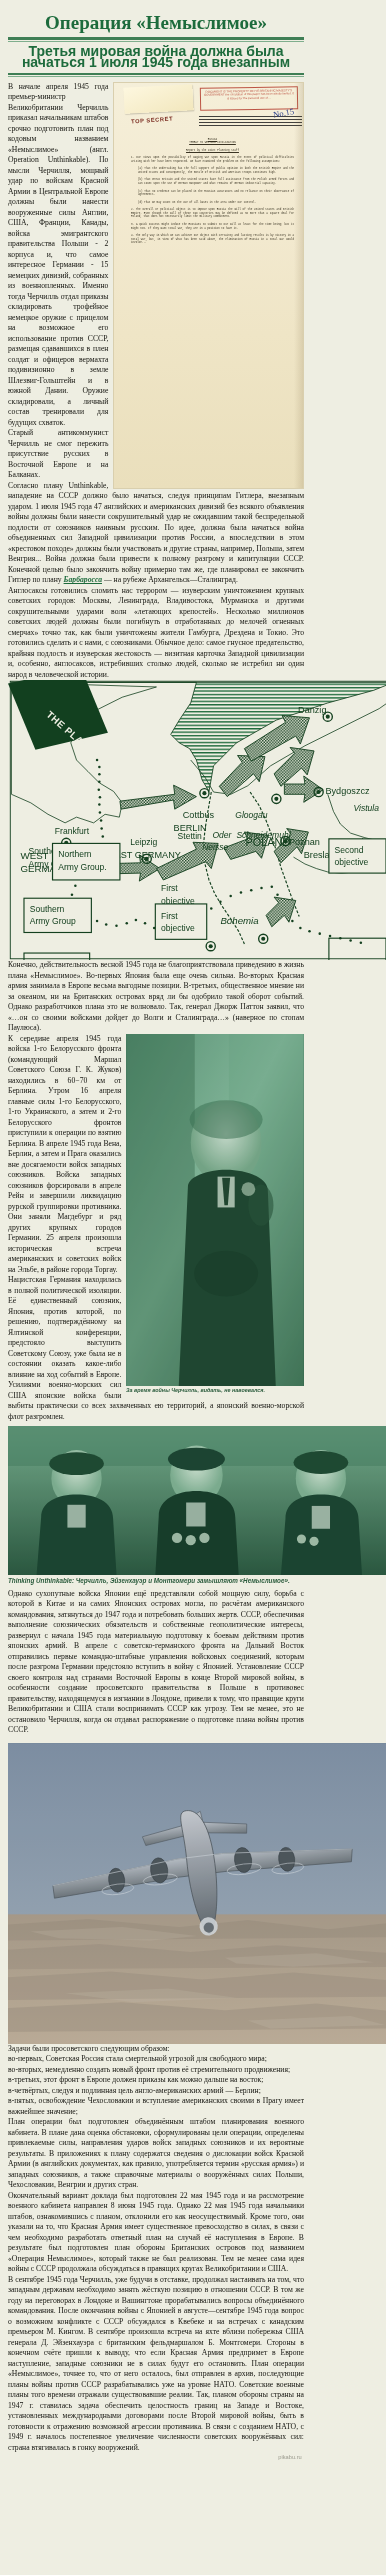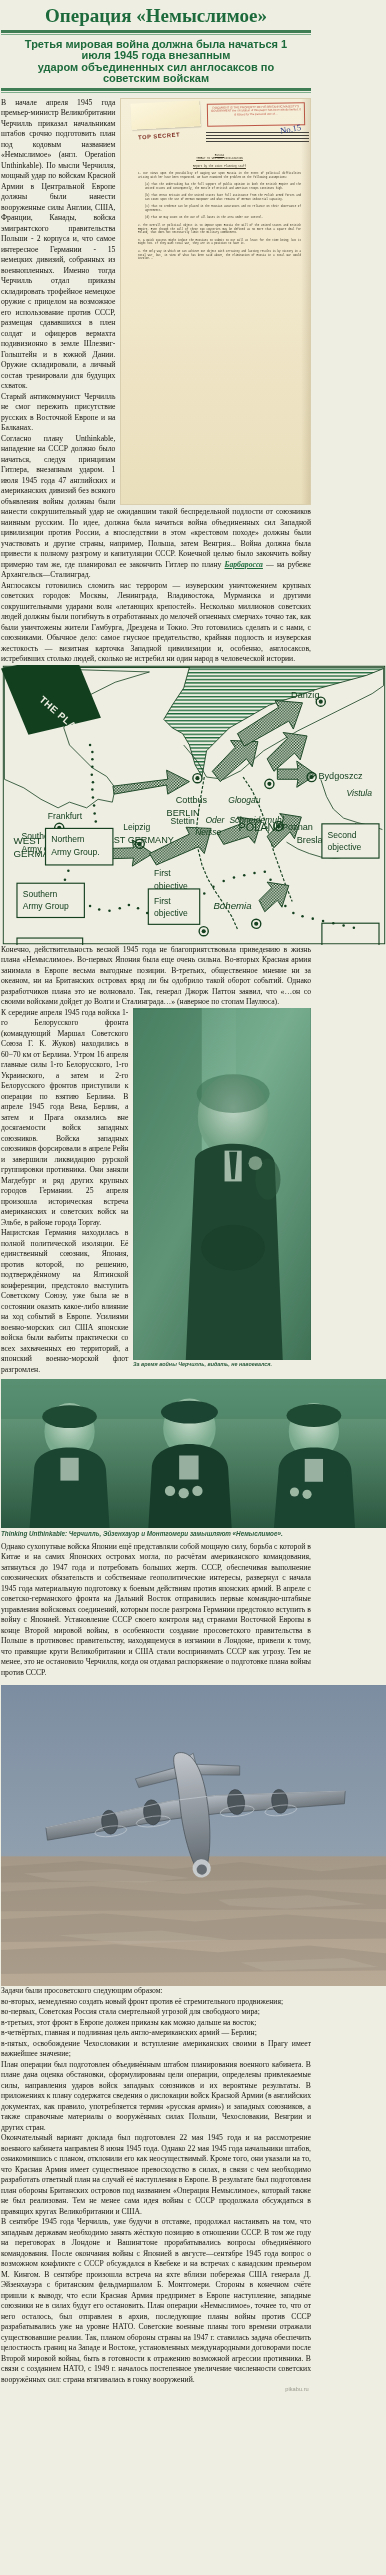--- a/index.html
+++ b/index.html
@@ -2,39 +2,39 @@
 <html style="font-size:9px"><head>
 <meta charset="utf-8">
 <style>
   html,body{margin:0;padding:0;}
   body{
     width:386px;
     background:#eeeee2;
     font-family:"Liberation Serif", serif;
     color:#1a1a1a;
   }
-  .page{width:312px;position:relative;padding:1px;box-sizing:border-box;}
+  .page{width:312px;position:relative;padding:8px;box-sizing:border-box;}
 
   
   .masthead{padding:3.4px 0 0 0;text-align:center;}
   .masthead h1{
     margin:0;
     font-family:"Liberation Serif", serif;
     font-weight:bold;
     font-size:19px;
     color:#1d6b3c;
     letter-spacing:0px;
     line-height:23px;
   }
   .rule-thick{height:2.9px;background:#3f7e55;margin:2.9px 0 1.1px 0;}
   .rule-thin{height:1.1px;background:#7fae8d;margin:0 0 2.3px 0;}
   .subtitle{
     font-family:"Liberation Sans", sans-serif;
     font-weight:bold;
-    font-size:11px;
+    font-size:14px;
     color:#1d6b3c;
     line-height:11.4px;
     text-align:center;
     padding:1.1px 8px 2.3px 8px;
   }
   .rule-bottom-thick{height:2.9px;background:#3f7e55;margin:1.7px 0 0.6px 0;}
   .rule-bottom-thin{height:1.1px;background:#7fae8d;margin:0 0 4.6px 0;}
 
   
   .body-text{
@@ -144,21 +144,20 @@
 
 <div class="page">
 
   <div class="masthead">
     <h1>Операция «Немыслимое»</h1>
   </div>
   <div class="rule-thick"></div>
   <div class="rule-thin"></div>
   <div class="subtitle">
     <div>Третья мировая война должна была начаться 1 июля 1945 года внезапным</div>
-    <div>ударом объединенных сил англосаксов по советским войскам</div>
   </div>
   <div class="rule-bottom-thick"></div>
   <div class="rule-bottom-thin"></div>
 
   <div class="body-text">
 
     <div class="float-right doc-scan">
       <div class="tape"></div>
       <div class="stampbox">DOCUMENT IS THE PROPERTY OF HIS BRITANNIC MAJESTY'S GOVERNMENT the circulation of this paper has been strictly limited. It is issued for the personal use of ...</div>
       <div class="topsecret">TOP SECRET</div>
@@ -522,24 +521,24 @@
             <ellipse cx="150" cy="26" rx="28" ry="9"></ellipse>
         </g>
         <path d="M-262,6 L-40,-14 L40,-14 L266,6" fill="none" stroke="#cfd6da" stroke-width="1.4" opacity=".75"></path>
       </g>
       <rect width="676" height="527" fill="#6d7a86" opacity=".06"></rect>
     </svg>
   </div>
 
   <div class="body-text">
     <p class="para">Задачи были просоветского следующим образом:</p>
+    <p class="para">во-первых, Советская Россия стала смертельной угрозой для свободного мира;</p>
     <p class="para">во-вторых, немедленно создать новый фронт против её стремительного продвижения;</p>
-    <p class="para">во-первых, Советская Россия стала смертельной угрозой для свободного мира;</p>
     <p class="para">в-третьих, этот фронт в Европе должен приказы как можно дальше на восток;</p>
-    <p class="para">в-четвёртых, главная и подлинная цель англо-американских армий — Берлин;</p>
+    <p class="para">в-четвёртых, следуя и подлинная цель англо-американских армий — Берлин;</p>
     <p class="para">в-пятых, освобождение Чехословакии и вступление американских своими в Прагу имеет важнейшее значение;</p>
     <p class="para">План операции был подготовлен объединённым штабом планирования военного кабинета. В плане дана оценка обстановки, сформулированы цели операции, определены привлекаемые силы, направления ударов войск западных союзников и их вероятные результаты. В приложениях к плану содержатся сведения о дислокации войск Красной Армии (в английских документах, как правило, употребляется термин «русская армия») и западных союзников, а также справочные материалы о вооружённых силах Польши, Чехословакии, Венгрии и других стран.</p>
     <p class="para">Окончательный вариант доклада был подготовлен 22 мая 1945 года и на рассмотрение военного кабинета направлен 8 июня 1945 года. Однако 22 мая 1945 года начальники штабов, ознакомившись с планом, отклонили его как неосуществимый. Кроме того, они указали на то, что Красная Армия имеет существенное превосходство в силах, в связи с чем необходимо разработать ответный план на случай её наступления в Европе. В результате был подготовлен план обороны Британских островов под названием «Операция Немыслимое», который также не был реализован. Тем не менее сама идея войны с СССР продолжала обсуждаться в правящих кругах Великобритании и США.</p>
     <p class="para">В сентябре 1945 года Черчилль, уже будучи в отставке, продолжал настаивать на том, что западным державам необходимо занять жёсткую позицию в отношении СССР. В том же году на переговорах в Лондоне и Вашингтоне прорабатывались вопросы объединённого командования. После окончания войны с Японией в августе—сентябре 1945 года вопрос о возможном конфликте с СССР обсуждался в Квебеке и на встречах с канадским премьером М. Кингом. В сентябре произошла встреча на яхте вблизи побережья США генерала Д. Эйзенхауэра с британским фельдмаршалом Б. Монтгомери. Стороны в конечном счёте пришли к выводу, что если Красная Армия предпримет в Европе наступление, западные союзники не в силах будут его остановить. План операции «Немыслимое», точнее то, что от него осталось, был отправлен в архив, последующие планы войны против СССР разрабатывались уже на уровне НАТО. Советские военные планы того времени отражали существовавшие реалии. Так, планом обороны страны на 1947 г. ставилась задача обеспечить целостность границ на Западе и Востоке, установленных международными договорами после Второй мировой войны, быть в готовности к отражению возможной агрессии противника. В связи с созданием НАТО, с 1949 г. началось постепенное увеличение численности советских вооружённых сил: страна втягивалась в гонку вооружений.</p>
   </div>
 
   <div class="sig">pikabu.ru</div>
 
 </div>
 

